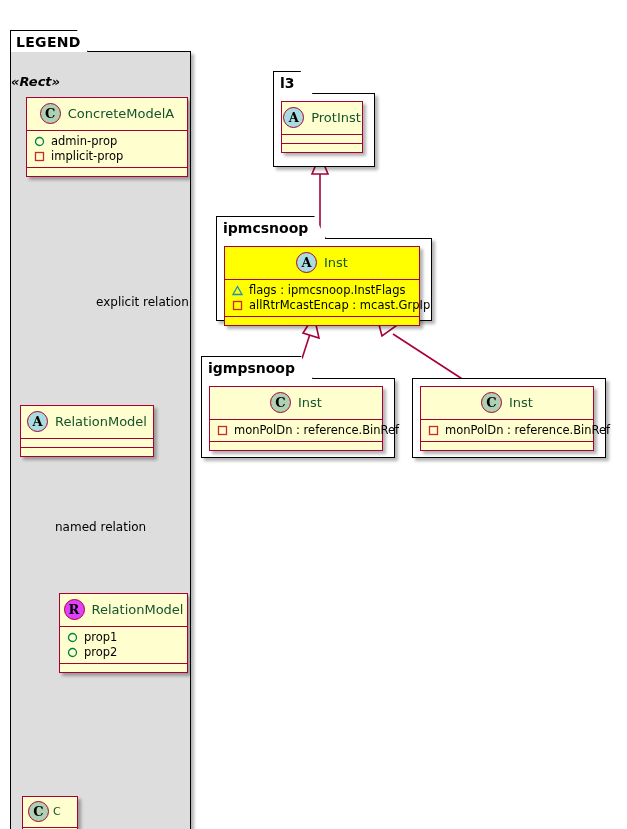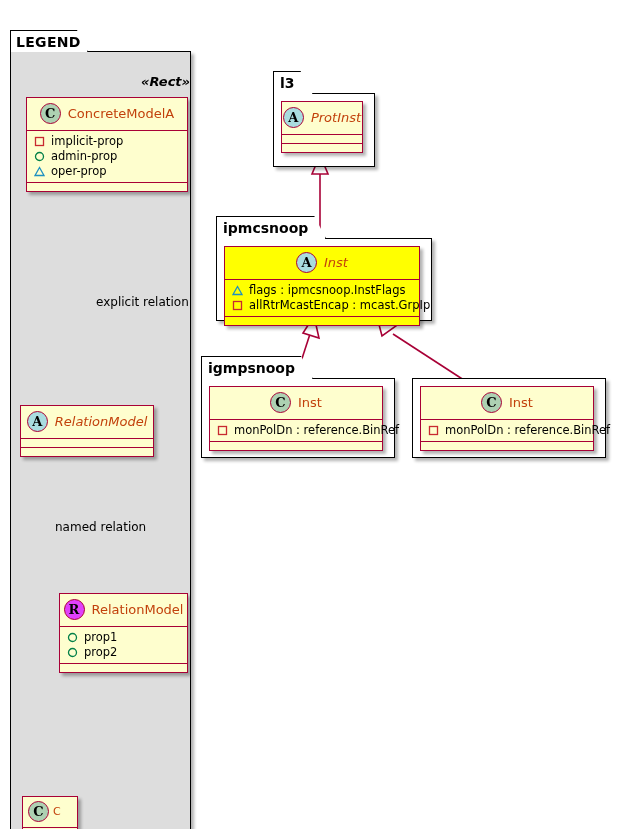--- a/index.html
+++ b/index.html
@@ -21,22 +21,22 @@
   .umlclass .hdr{
     display:flex;align-items:center;justify-content:center;
     gap:7px;padding:5px 8px 6px 8px;
     white-space:nowrap;
   }
   .umlclass .sect{
     border-top:1.5px solid #A80036;
     padding:3px 6px 3px 7px;
   }
   .umlclass .sect.empty{height:8px;padding:0;}
-  .cname{font-size:13px;color:#c2410c;}
-  .cname.italic{font-style:italic;}
+  .cname{font-size:13px;color:#14532d;}
+  .cname.italic{}
   .cname.small{font-size:11px;}
 
   
   .badge{
     width:21px;height:21px;border-radius:50%;
     display:inline-flex;align-items:center;justify-content:center;
     font-weight:bold;font-size:13px;font-family:"DejaVu Serif","Liberation Serif",serif;
     box-sizing:border-box;flex:0 0 auto;
   }
   .badge.C{background:#ADD1B2;border:1.2px solid #A80036;color:#000;}
@@ -78,21 +78,21 @@
     clip-path:polygon(0 0, calc(100% - 11px) 0, 100% 100%, 0 100%);
     z-index:4;
   }
   #legend .body{
     position:absolute;left:0;top:21px;width:181px;height:780px;
     background:#DDDDDD;border:1.6px solid #000;box-sizing:border-box;
     box-shadow:3px 3px 3px rgba(0,0,0,0.30);
     overflow:hidden;
   }
   .stereo{
-    position:absolute;width:100%;text-align:right;
+    position:absolute;width:100%;text-align:left;
     font-size:13px;font-style:italic;font-weight:bold;color:#000;
   }
   .edgelabel{
     position:absolute;font-size:12px;color:#000;white-space:nowrap;
   }
   svg.overlay{position:absolute;left:0;top:0;width:627px;height:829px;pointer-events:none;}
 </style>
 </head>
 <body>
 
@@ -127,40 +127,32 @@
 
       <div class="umlclass" style="left:15px;top:45px;width:162px;">
         <div class="hdr">
           <span class="badge C">C</span>
           <span class="cname">ConcreteModelA</span>
         </div>
         <div class="sect">
           <div class="attr">
             <span class="vis">
                 <svg width="11" height="11">
+                  <circle cx="5.5" cy="5.5" r="4" fill="none" stroke="#038048" stroke-width="1.3"></circle>
+                </svg>
+              </span>
+            <span>admin-prop</span>
+          </div>
+          <div class="attr">
+            <span class="vis">
+                <svg width="11" height="11">
                   <rect x="1.5" y="1.5" width="8" height="8" fill="none" stroke="#C82930" stroke-width="1.3"></rect>
                 </svg>
               </span>
             <span>implicit-prop</span>
-          </div>
-          <div class="attr">
-            <span class="vis">
-                <svg width="11" height="11">
-                  <circle cx="5.5" cy="5.5" r="4" fill="none" stroke="#038048" stroke-width="1.3"></circle>
-                </svg>
-              </span>
-            <span>admin-prop</span>
-          </div>
-          <div class="attr">
-            <span class="vis">
-                <svg width="11" height="11">
-                  <polygon points="5.5,1.5 10,9.5 1,9.5" fill="none" stroke="#1E90C0" stroke-width="1.3"></polygon>
-                </svg>
-              </span>
-            <span>oper-prop</span>
           </div>
         </div>
         <div class="sect empty"></div>
       </div>
 
       <div class="edgelabel" style="left:85px;top:243px;">explicit relation</div>
 
       <div class="umlclass" style="left:9px;top:353px;width:134px;">
         <div class="hdr">
           <span class="badge A">A</span>

